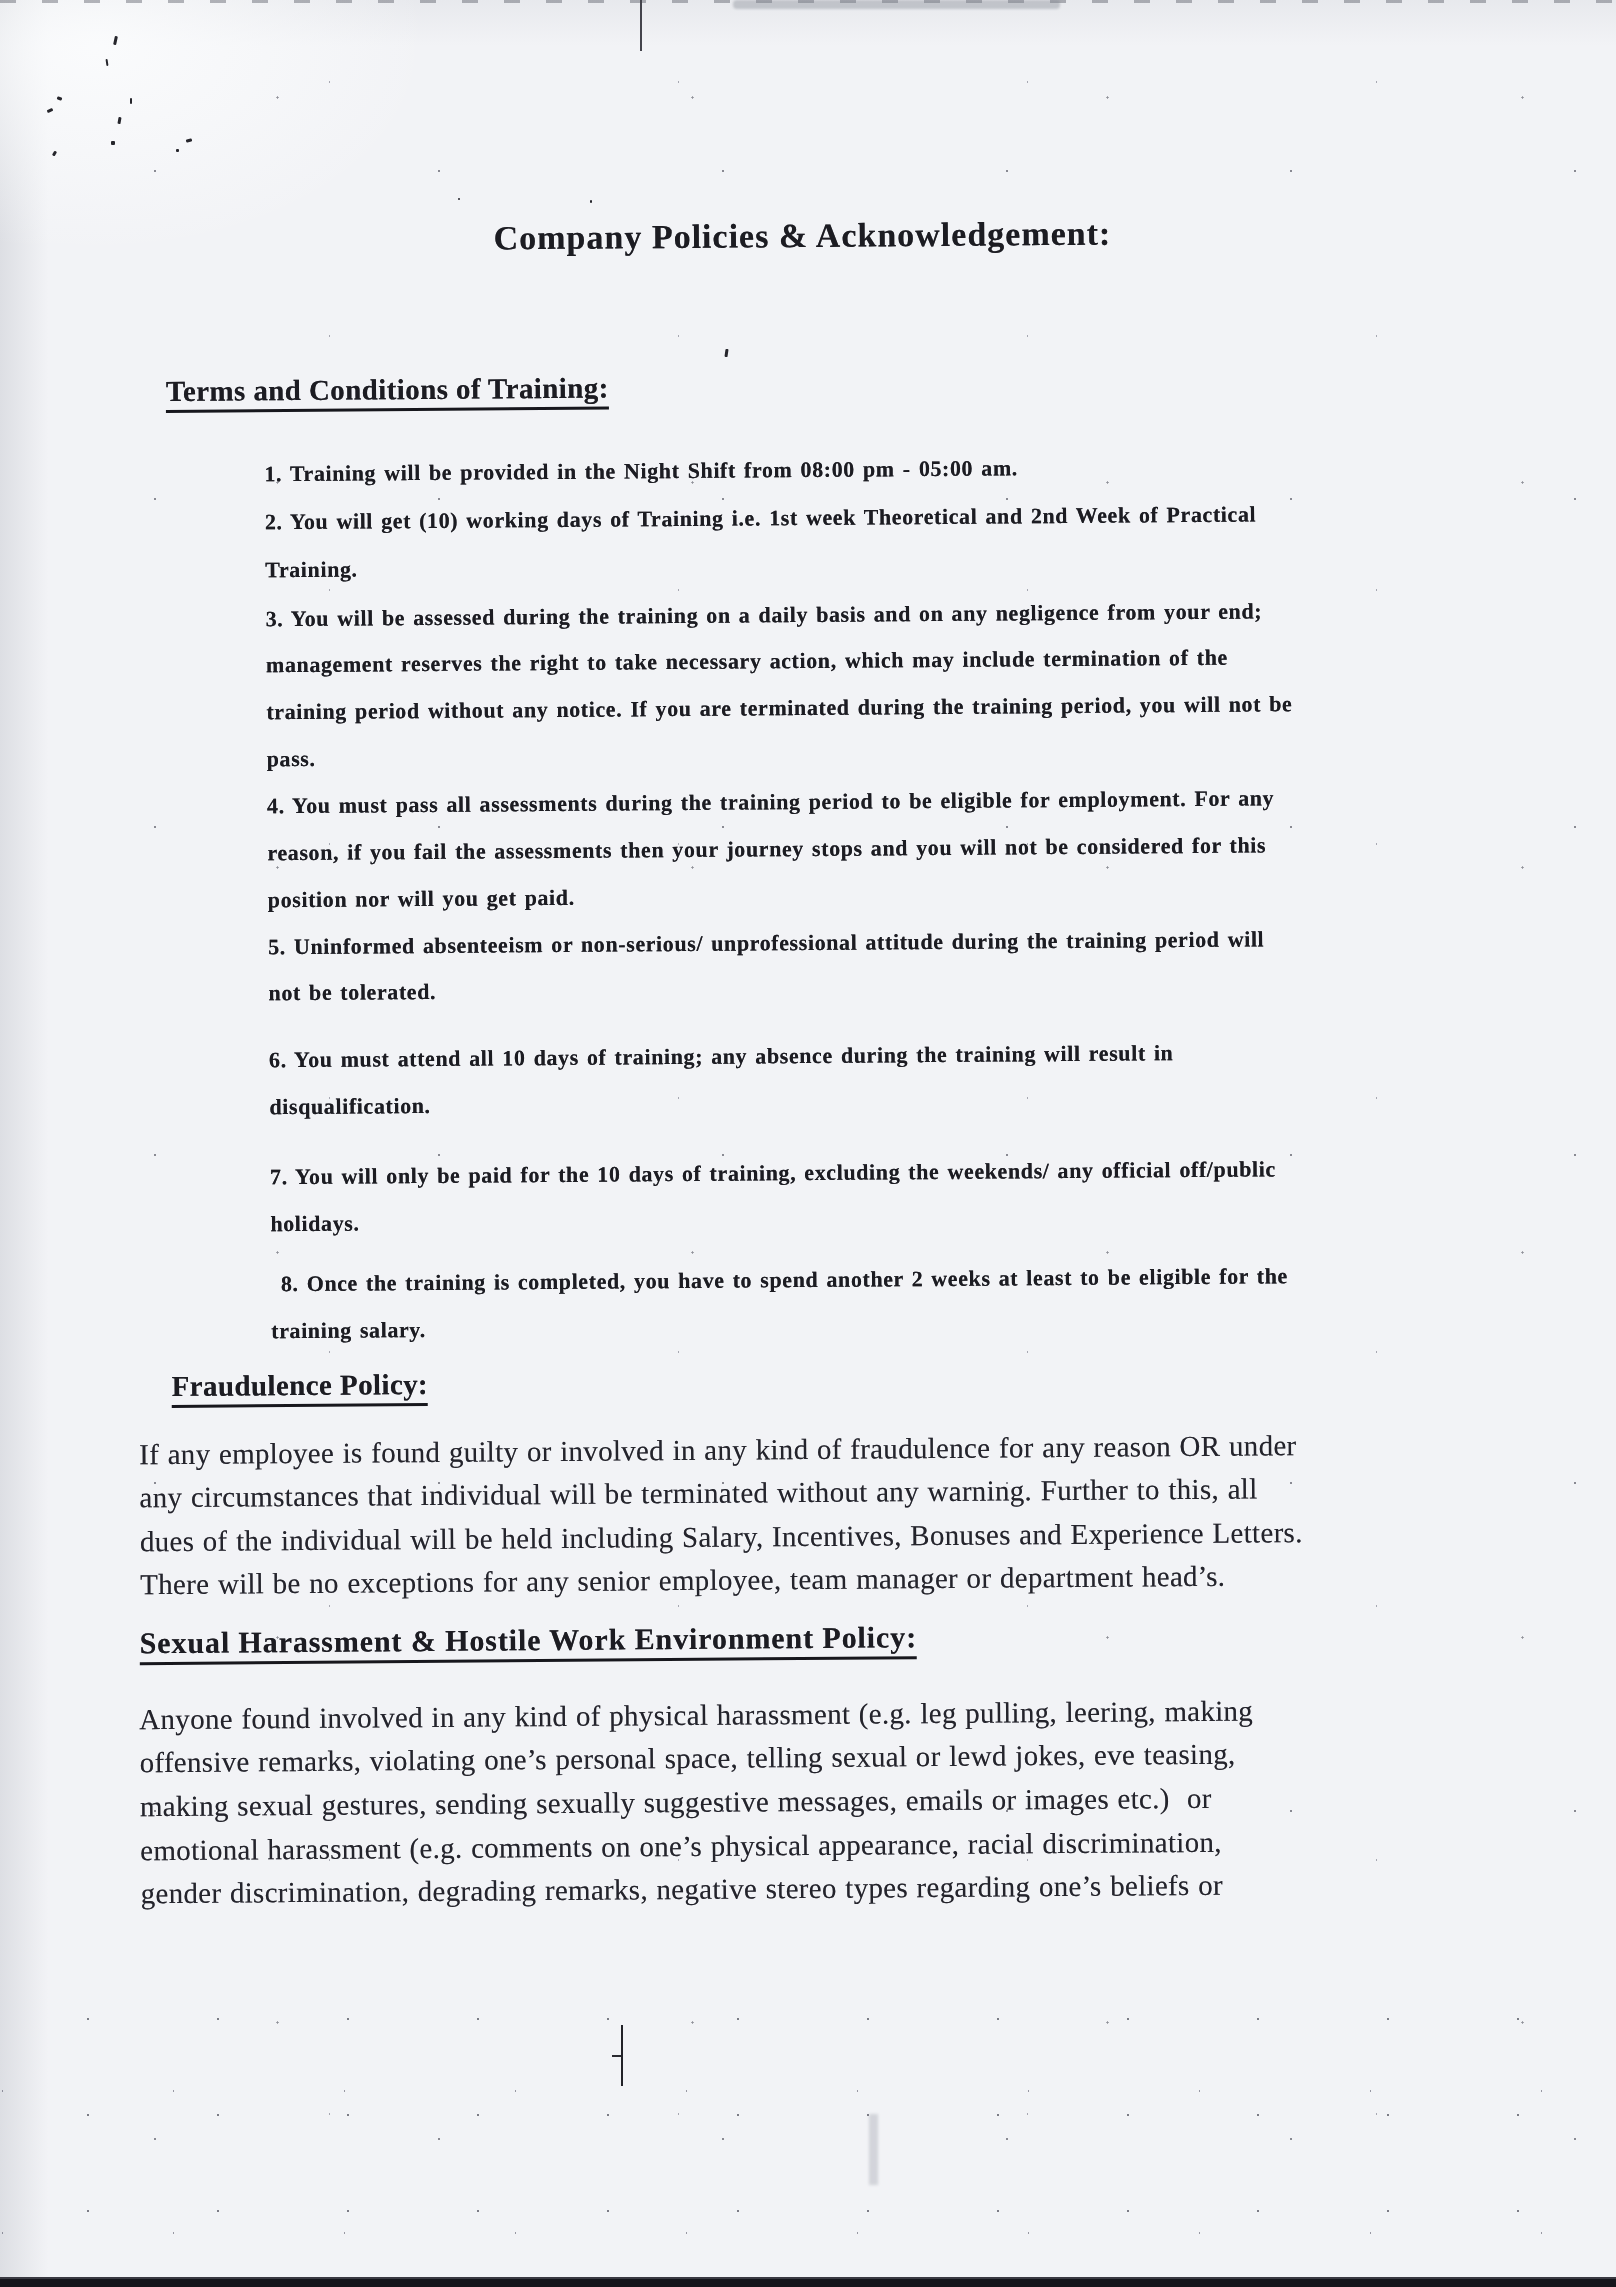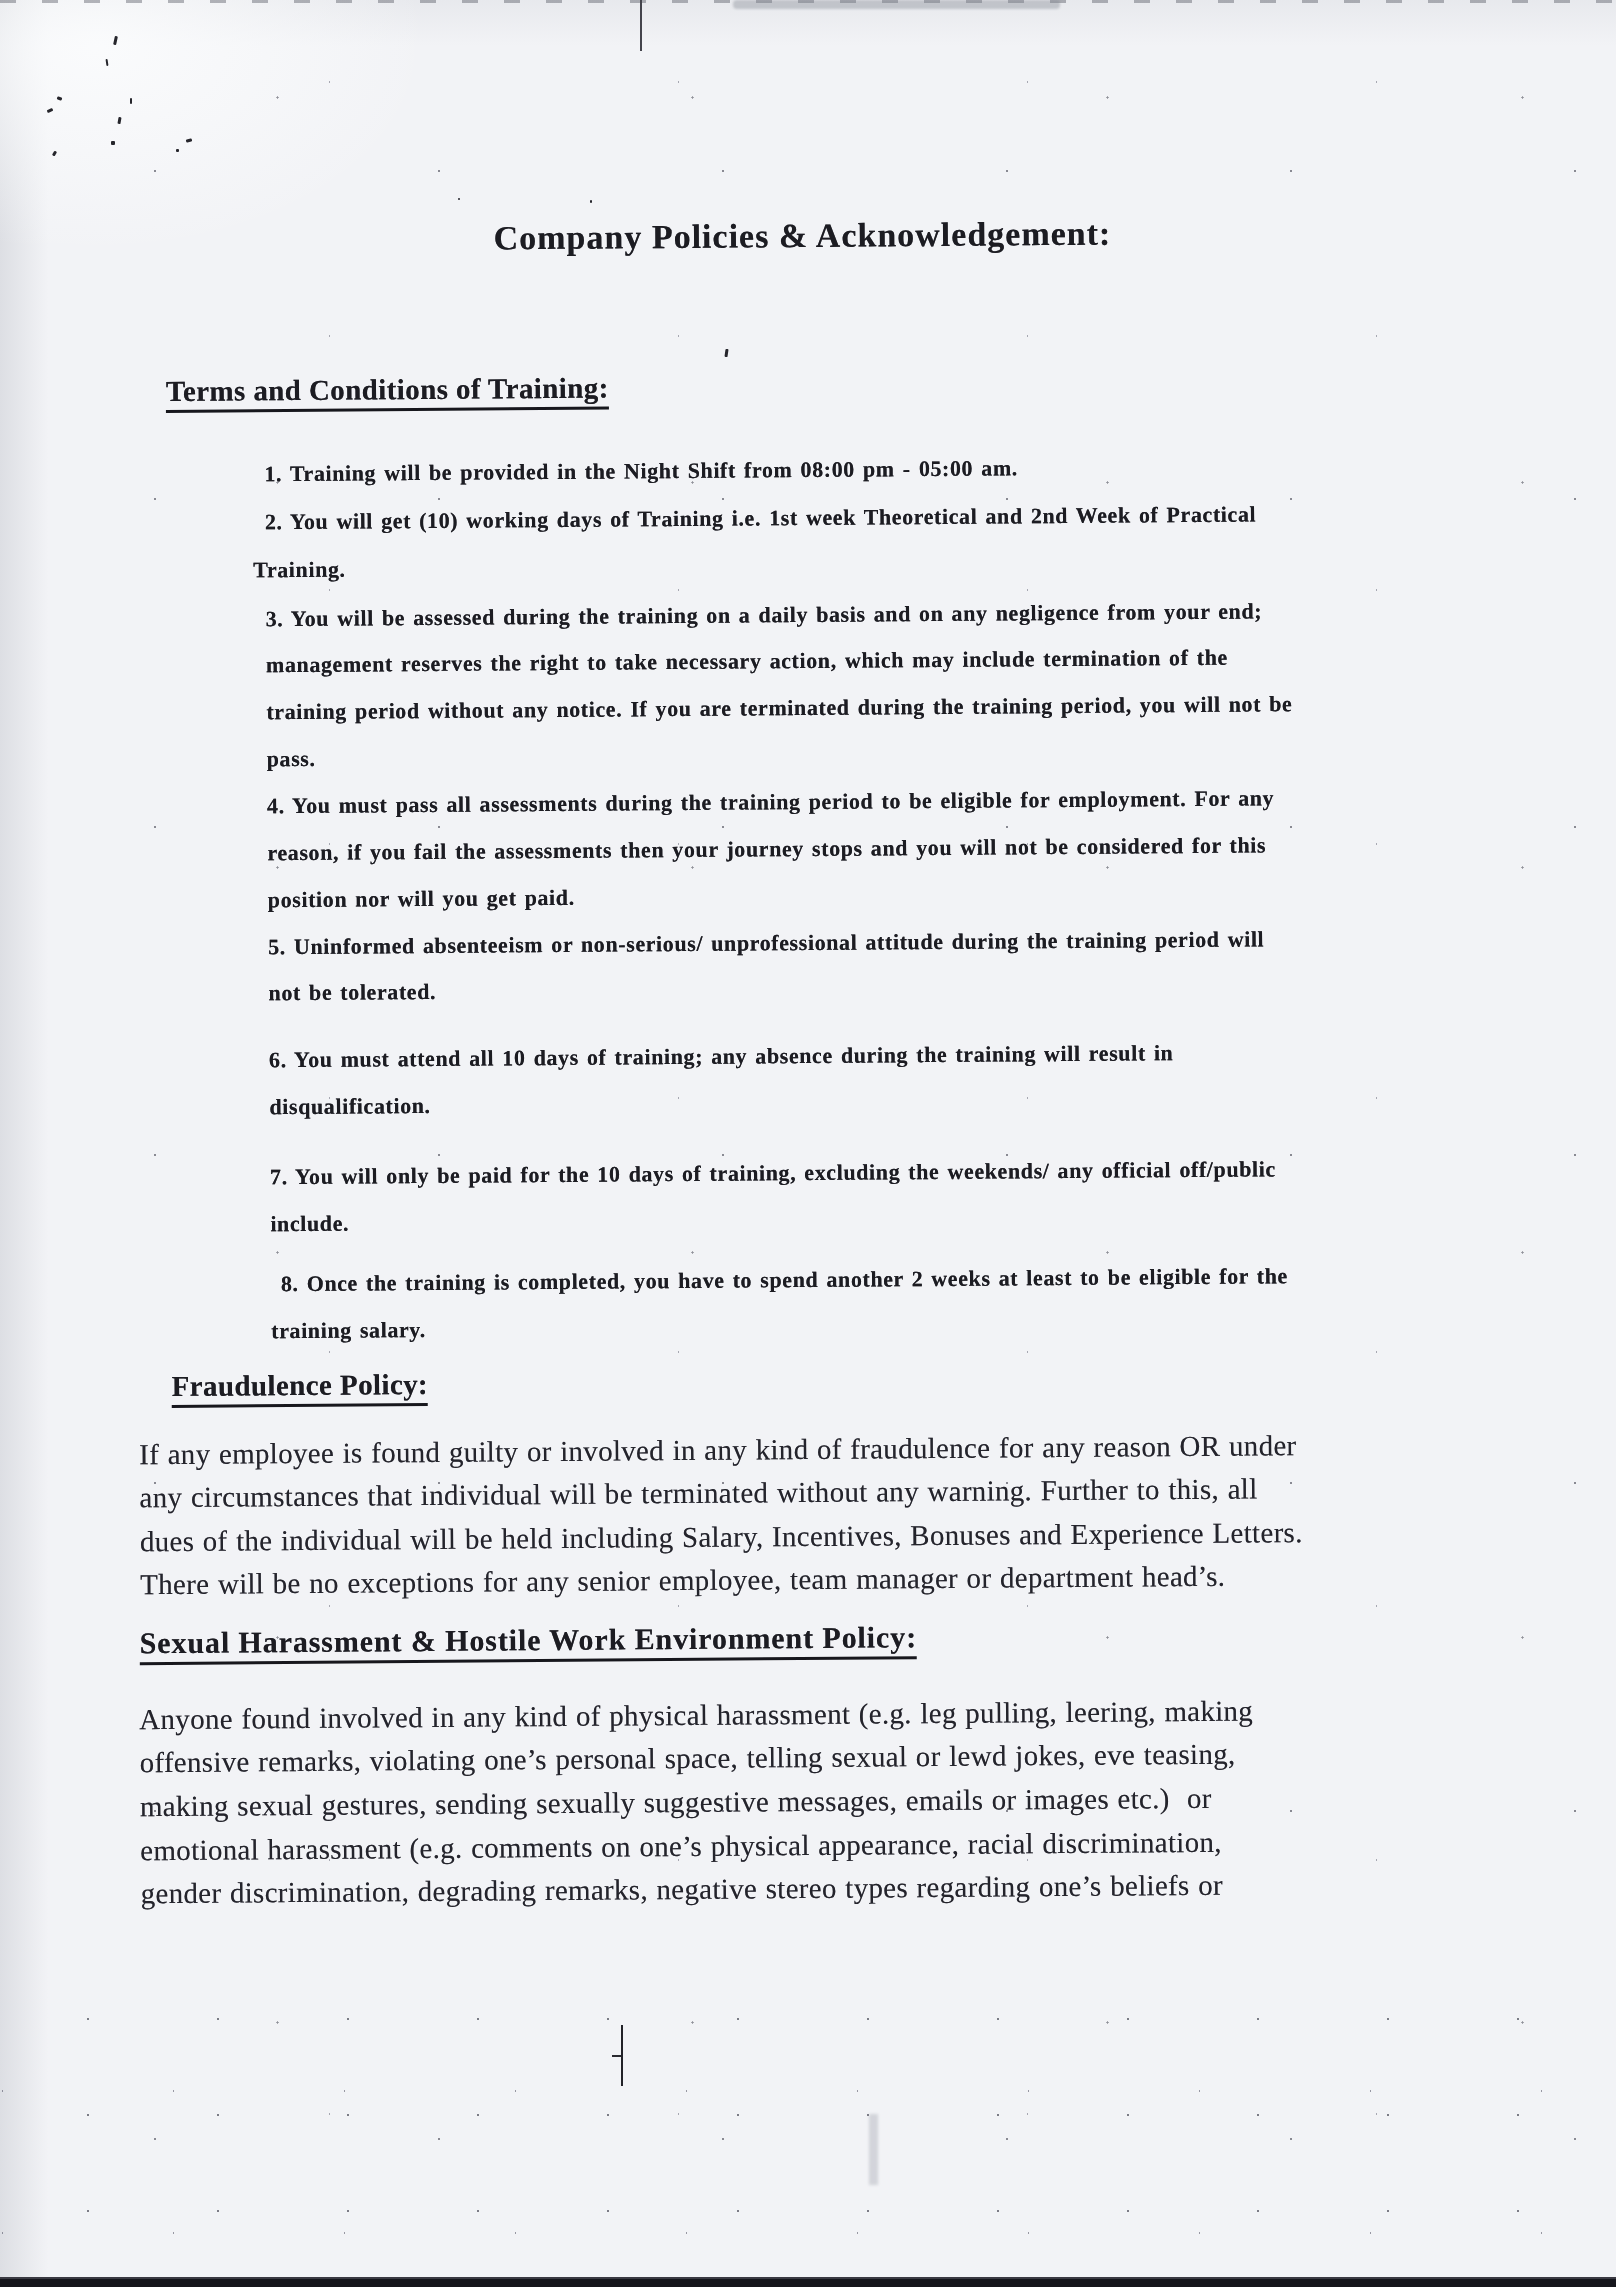--- a/index.html
+++ b/index.html
@@ -80,34 +80,34 @@
   <div class="speck" style="left:725px;top:349px;width:3px;height:8px;transform:rotate(8deg)"></div>
 
   <div class="rot">
 
     <div class="line title" style="left:495px;top:221px">Company Policies &amp; Acknowledgement:</div>
 
     <div class="line h" style="left:166px;top:374px">Terms and Conditions of Training:</div>
 
     <div class="line li" style="left:264px;top:462px">1. Training will be provided in the Night Shift from 08:00 pm - 05:00 am.</div>
     <div class="line li" style="left:264px;top:510px">2. You will get (10) working days of Training i.e. 1st week Theoretical and 2nd Week of Practical</div>
-    <div class="line li" style="left:252px;top:558px">Training.</div>
+    <div class="line li" style="left:264px;top:558px">Training.</div>
     <div class="line li" style="left:264px;top:607px">3. You will be assessed during the training on a daily basis and on any negligence from your end;</div>
     <div class="line li" style="left:264px;top:653px">management reserves the right to take necessary action, which may include termination of the</div>
     <div class="line li" style="left:264px;top:700px">training period without any notice. If you are terminated during the training period, you will not be</div>
     <div class="line li" style="left:264px;top:747px">pass.</div>
     <div class="line li" style="left:264px;top:794px">4. You must pass all assessments during the training period to be eligible for employment. For any</div>
     <div class="line li" style="left:264px;top:841px">reason, if you fail the assessments then your journey stops and you will not be considered for this</div>
     <div class="line li" style="left:264px;top:888px">position nor will you get paid.</div>
     <div class="line li" style="left:264px;top:935px">5. Uninformed absenteeism or non-serious/ unprofessional attitude during the training period will</div>
     <div class="line li" style="left:264px;top:981px">not be tolerated.</div>
     <div class="line li" style="left:264px;top:1048px">6. You must attend all 10 days of training; any absence during the training will result in</div>
     <div class="line li" style="left:264px;top:1095px">disqualification.</div>
     <div class="line li" style="left:264px;top:1165px">7. You will only be paid for the 10 days of training, excluding the weekends/ any official off/public</div>
-    <div class="line li" style="left:264px;top:1212px">include.</div>
+    <div class="line li" style="left:264px;top:1212px">holidays.</div>
     <div class="line li" style="left:274px;top:1272px">8. Once the training is completed, you have to spend another 2 weeks at least to be eligible for the</div>
     <div class="line li" style="left:264px;top:1319px">training salary.</div>
 
     <div class="line h" style="left:164px;top:1369px">Fraudulence Policy:</div>
 
     <div class="line p" style="left:131px;top:1437px">If any employee is found guilty or involved in any kind of fraudulence for any reason OR under</div>
     <div class="line p" style="left:131px;top:1480px">any circumstances that individual will be terminated without any warning. Further to this, all</div>
     <div class="line p" style="left:131px;top:1524px">dues of the individual will be held including Salary, Incentives, Bonuses and Experience Letters.</div>
     <div class="line p" style="left:131px;top:1567px">There will be no exceptions for any senior employee, team manager or department head’s.</div>
 

